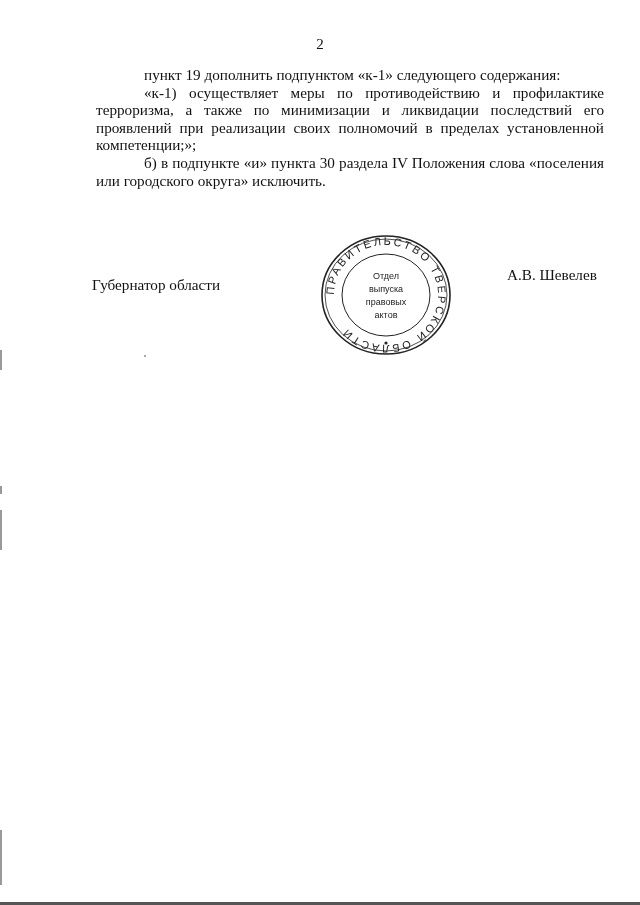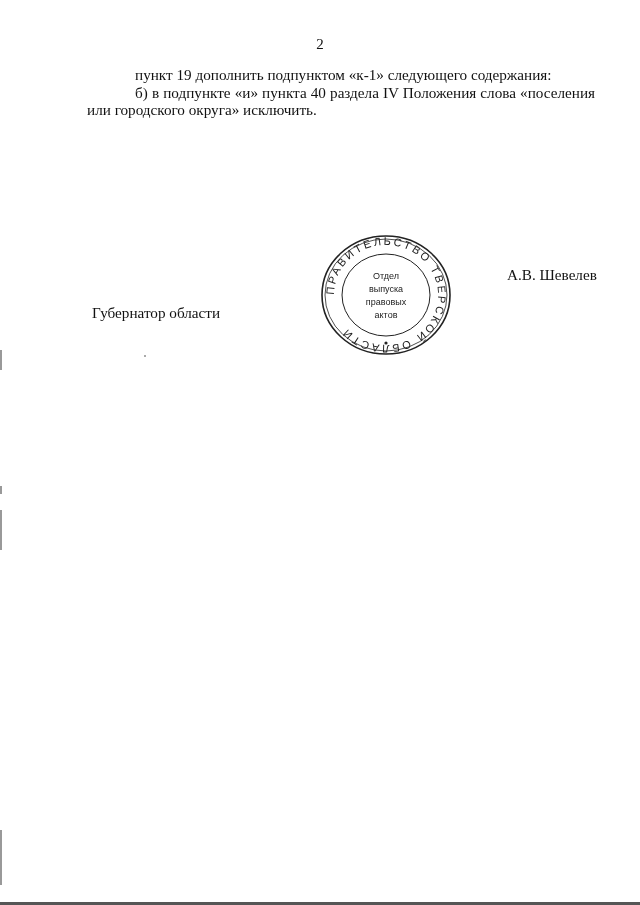--- a/index.html
+++ b/index.html
@@ -1,37 +1,38 @@
 <!DOCTYPE html>
 <html><head>
   <meta charset="utf-8">
   <style>
     html, body { margin: 0; padding: 0; background: #fff; }
     body { width: 640px; height: 905px; position: relative; overflow: hidden;
       font-family: "Liberation Serif", "DejaVu Serif", serif; color: #111; }
     .page-num { position: absolute; top: 36px; left: 0; width: 640px; text-align: center; font-size: 15px; }
-    .body-text { position: absolute; left: 87px; top: 66px; width: 508px; font-size: 15.2px; line-height: 17.6px; }
+    .body-text { position: absolute; left: 96px; top: 66px; width: 508px; font-size: 15.2px; line-height: 17.6px; }
     .p { margin: 0; text-align: justify; text-align-last: left; }
     .p.indent { text-indent: 48px; }
-    .sig-left { position: absolute; left: 92px; top: 276px; font-size: 15.2px; margin-top: 28px; }
+    .sig-left { position: absolute; left: 92px; top: 276px; font-size: 15.2px; }
     .sig-right { position: absolute; left: 507px; top: 266px; font-size: 15.2px; }
     .stamp { position: absolute; left: 318px; top: 234px; width: 136px; height: 122px; }
     .stamp svg { width: 100%; height: 100%; }
     .edge-mark { position: absolute; left: 0; width: 2px; background: #999; }
     .bottom-line { position: absolute; left: 0; top: 902px; width: 640px; height: 3px; background: #555; }
     .dot { position: absolute; left: 144px; top: 355px; width: 2px; height: 2px; background: #aaa; }
   </style>
 </head>
 <body>
 
 <div class="page-num">2</div>
 
 <div class="body-text">
   <p class="p indent">пункт 19 дополнить подпунктом «к-1» следующего содержания:</p>
-  <p class="p indent">б) в подпункте «и» пункта 40 раздела IV Положения слова «поселения или городского округа» исключить.</p>
+  <p class="p indent">«к-1) осуществляет меры по противодействию и профилактике терроризма, а также по минимизации и ликвидации последствий его проявлений при реализации своих полномочий в пределах установленной компетенции;»;</p>
+  <p class="p indent">б) в подпункте «и» пункта 30 раздела IV Положения слова «поселения или городского округа» исключить.</p>
 </div>
 
 <div class="sig-left">Губернатор области</div>
 <div class="sig-right">А.В. Шевелев</div>
 
 <div class="stamp">
   <svg viewBox="0 0 136 122" xmlns="http://www.w3.org/2000/svg">
     <defs>
       <path id="ringPath" d="M 68,61 m -52,0 a 52,50 0 1,1 104,0 a 52,50 0 1,1 -104,0"></path>
     </defs>

